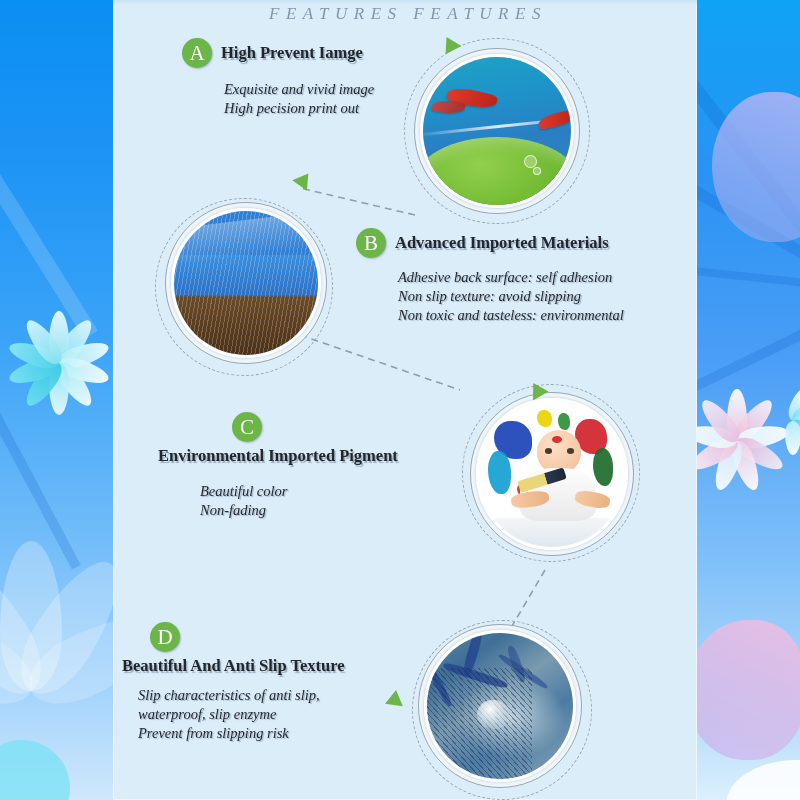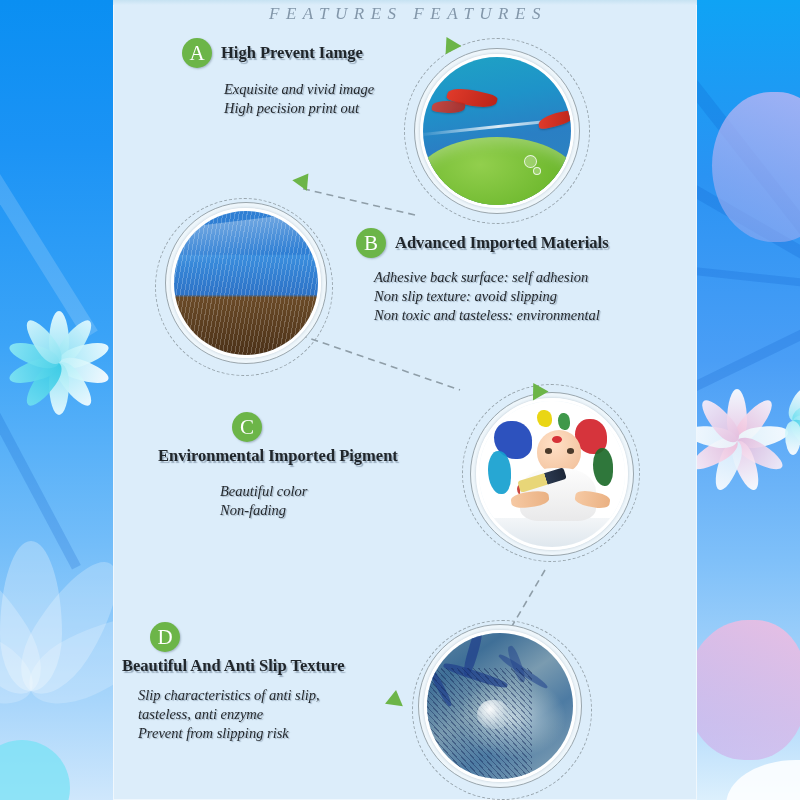--- a/index.html
+++ b/index.html
@@ -318,21 +318,21 @@
       </div>
     </div>
   </div>
   <div class="tri" style="left:441px;top:36px;border-left:9px solid transparent;border-right:9px solid transparent;border-bottom:15px solid #6cb548;transform:rotate(-28deg);"></div>
 
   <div class="feature" style="left:356px;top:228px;">
     <div class="feat-head">
       <div class="badge">B</div>
       <div class="feat-title">Advanced Imported Materials</div>
     </div>
-    <div class="feat-lines" style="margin:10px 0 0 18px;">
+    <div class="feat-lines" style="margin:10px 0 0 42px;">
       <div>Adhesive back surface: self adhesion</div>
       <div>Non slip texture: avoid slipping</div>
       <div>Non toxic and tasteless: environmental</div>
     </div>
   </div>
 
   <div class="halo" style="left:155px;top:198px;width:178px;height:178px;"></div>
   <div class="photo" style="left:165px;top:202px;width:162px;height:162px;">
     <div class="ring-outer"></div>
     <div class="ring-inner">
@@ -342,21 +342,21 @@
       </div>
     </div>
   </div>
   <div class="tri" style="left:295px;top:172px;border-left:9px solid transparent;border-right:9px solid transparent;border-bottom:15px solid #6cb548;transform:rotate(36deg);"></div>
 
   <div class="feature stacked" style="left:158px;top:412px;">
     <div class="feat-head" style="padding-left:74px;">
       <div class="badge">C</div>
     </div>
     <div class="feat-title" style="margin-top:4px;">Environmental Imported Pigment</div>
-    <div class="feat-lines" style="margin:16px 0 0 62px;">
+    <div class="feat-lines" style="margin:16px 0 0 42px;">
       <div>Beautiful color</div>
       <div>Non-fading</div>
     </div>
   </div>
 
   <div class="halo" style="left:462px;top:384px;width:178px;height:178px;"></div>
   <div class="photo" style="left:470px;top:392px;width:164px;height:164px;">
     <div class="ring-outer"></div>
     <div class="ring-inner">
       <div class="img img-c">
@@ -381,21 +381,21 @@
   </div>
   <div class="tri" style="left:528px;top:382px;border-left:9px solid transparent;border-right:9px solid transparent;border-bottom:15px solid #6cb548;transform:rotate(-30deg);"></div>
 
   <div class="feature stacked" style="left:122px;top:622px;">
     <div class="feat-head" style="padding-left:28px;">
       <div class="badge">D</div>
     </div>
     <div class="feat-title" style="margin-top:4px;">Beautiful And Anti Slip Texture</div>
     <div class="feat-lines" style="margin:10px 0 0 16px;">
       <div>Slip characteristics of anti slip,</div>
-      <div>tasteless, anti enzyme</div>
+      <div>waterproof, slip enzyme</div>
       <div>Prevent from slipping risk</div>
     </div>
   </div>
 
   <div class="halo" style="left:412px;top:620px;width:180px;height:180px;"></div>
   <div class="photo" style="left:418px;top:624px;width:164px;height:164px;">
     <div class="ring-outer"></div>
     <div class="ring-inner">
       <div class="img img-d">
         <div class="vein" style="left:28%;top:-4%;width:7%;height:34%;transform:rotate(16deg);"></div>

